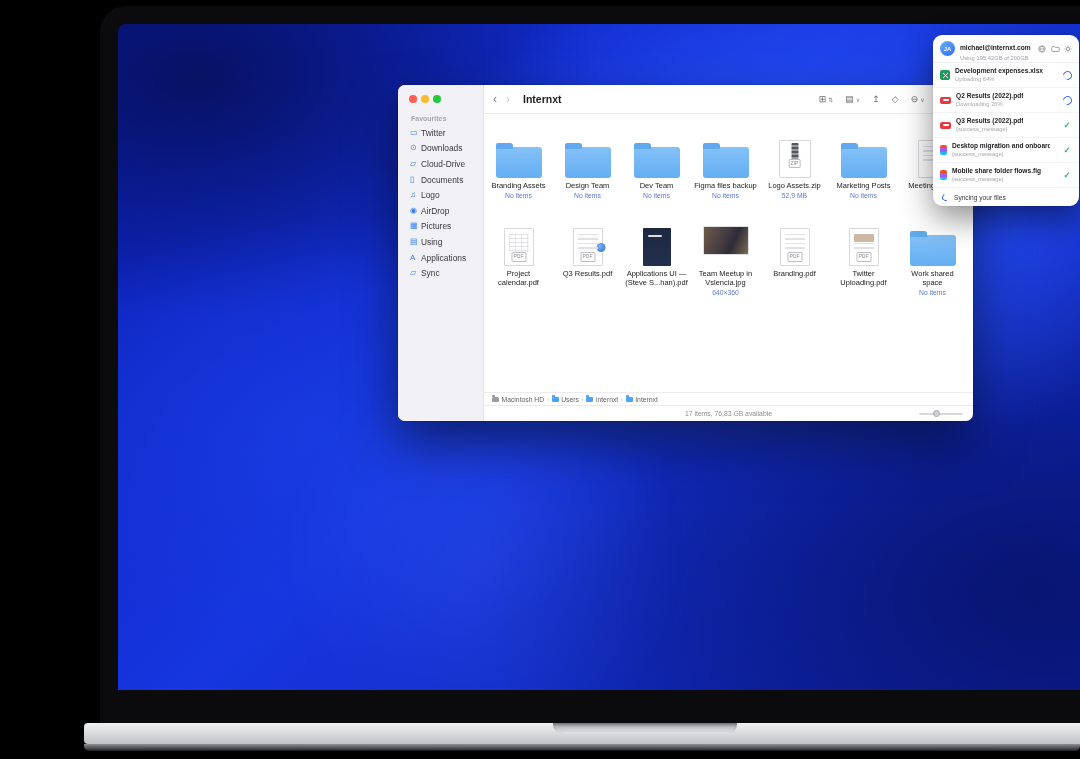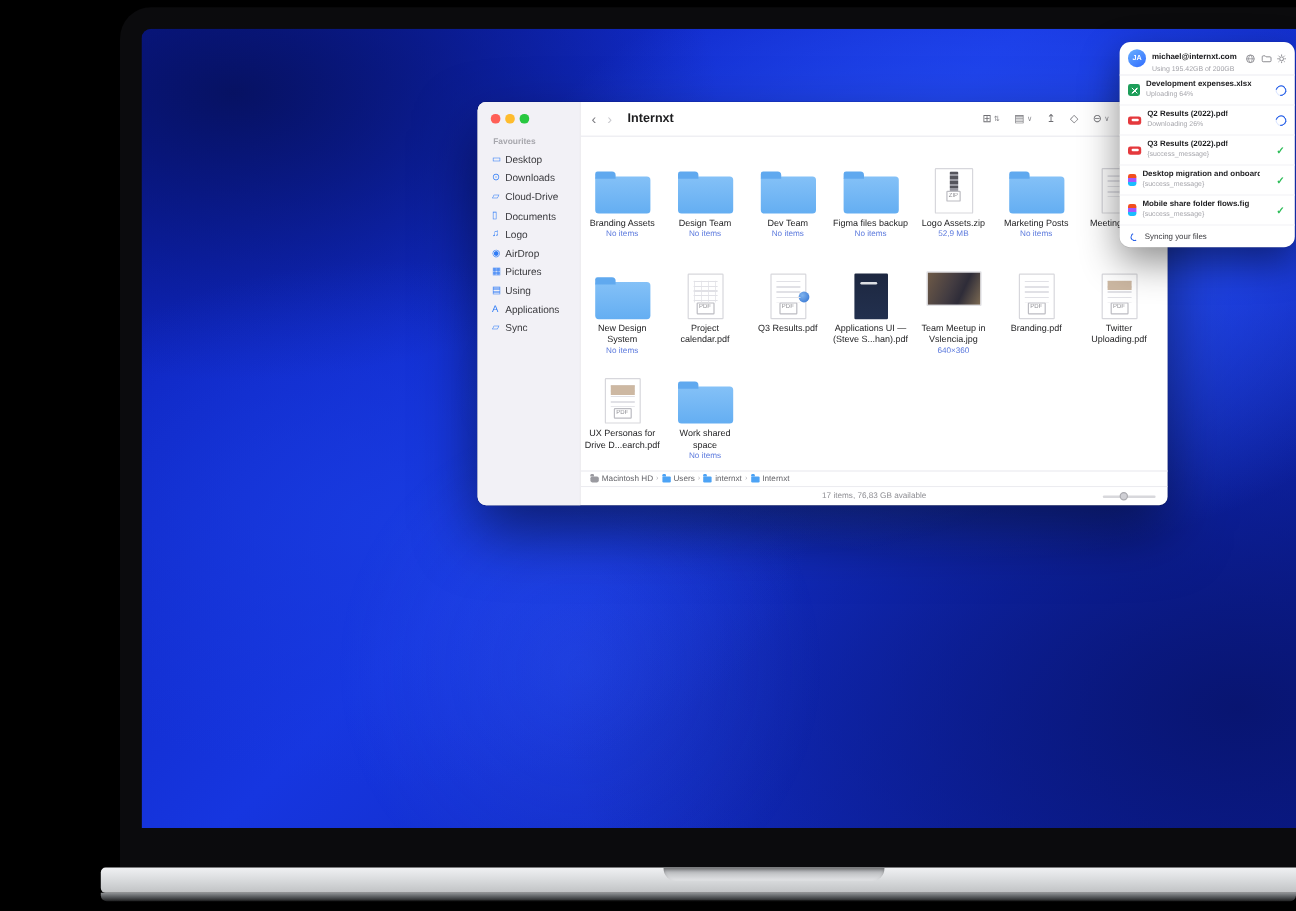--- a/index.html
+++ b/index.html
@@ -143,21 +143,21 @@
     <div class="lights">
       <span class="light l-red"></span>
       <span class="light l-yellow"></span>
       <span class="light l-green"></span>
     </div>
     <div class="sb-head">Favourites</div>
     <div class="sb-list">
 
         <div class="srow">
           <span class="sic">▭</span>
-          <span class="slb">Desktop</span>
+          <span class="slb">Twitter</span>
         </div>
 
         <div class="srow">
           <span class="sic">⊙</span>
           <span class="slb">Downloads</span>
         </div>
 
         <div class="srow">
           <span class="sic">▱</span>
           <span class="slb">Cloud-Drive</span>
@@ -293,29 +293,20 @@
       <div class="cell">
         <div class="gicon">
           <div class="shape doc">
             
           </div>
         </div>
         <div class="gname">Meeting Notes</div>
         <div class="gsub"></div>
       </div>
 
-      <div class="cell">
-        <div class="gicon">
-          <div class="shape folder">
-            
-          </div>
-        </div>
-        <div class="gname">New Design System</div>
-        <div class="gsub">No items</div>
-      </div>
 
       <div class="cell">
         <div class="gicon">
           <div class="shape pdf-sheet">
             <i class="badge">PDF</i>
           </div>
         </div>
         <div class="gname">Project calendar.pdf</div>
         <div class="gsub"></div>
       </div>
@@ -363,29 +354,20 @@
       <div class="cell">
         <div class="gicon">
           <div class="shape pdf-photo">
             <i class="badge">PDF</i>
           </div>
         </div>
         <div class="gname">Twitter Uploading.pdf</div>
         <div class="gsub"></div>
       </div>
 
-      <div class="cell">
-        <div class="gicon">
-          <div class="shape pdf-photo">
-            <i class="badge">PDF</i>
-          </div>
-        </div>
-        <div class="gname">UX Personas for Drive D...earch.pdf</div>
-        <div class="gsub"></div>
-      </div>
 
 
       <div class="cell">
         <div class="gicon">
           <div class="shape folder">
             
           </div>
         </div>
         <div class="gname">Work shared space</div>
         <div class="gsub">No items</div>

